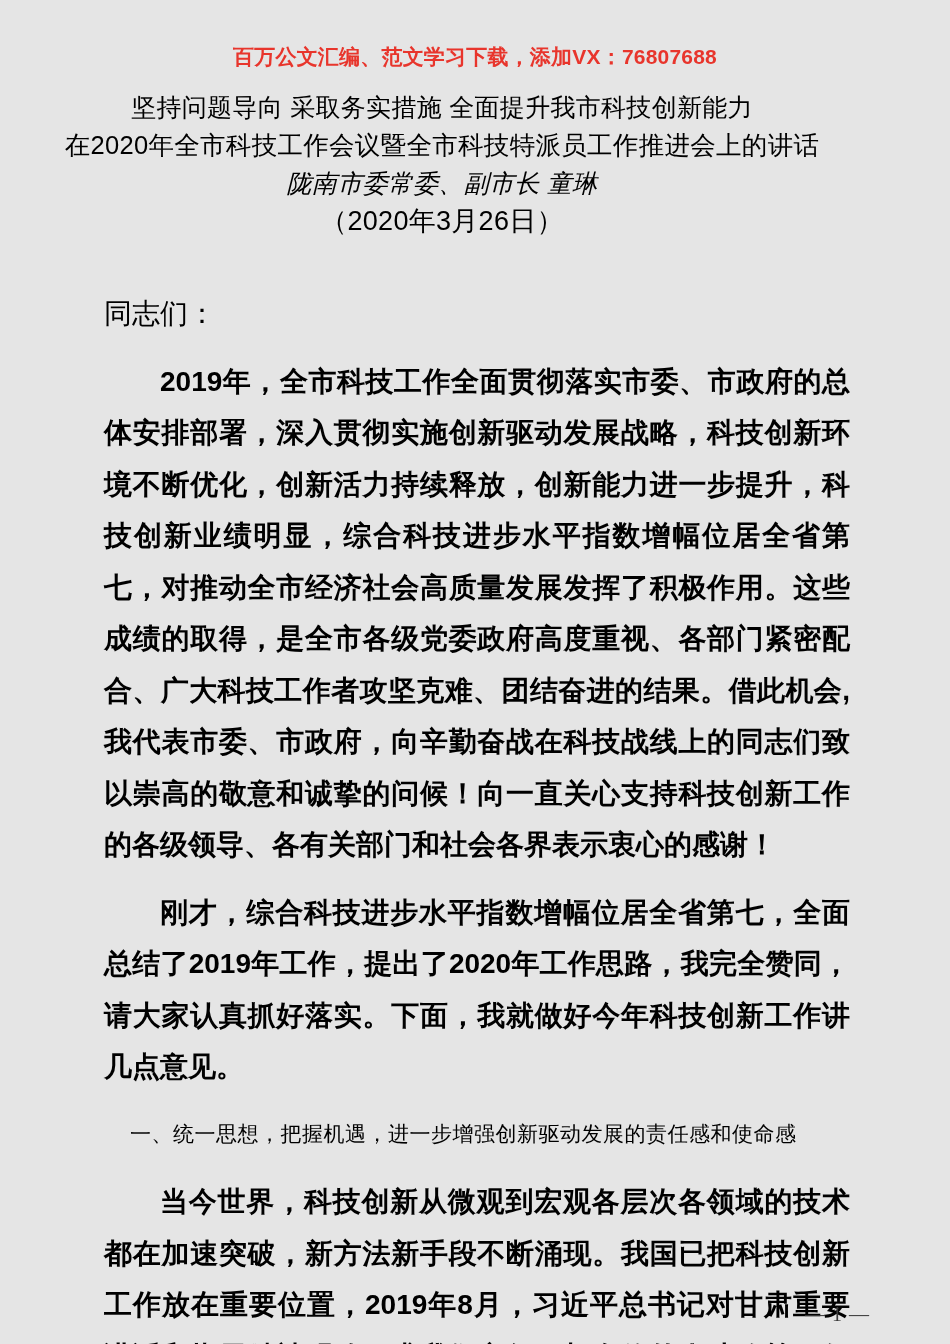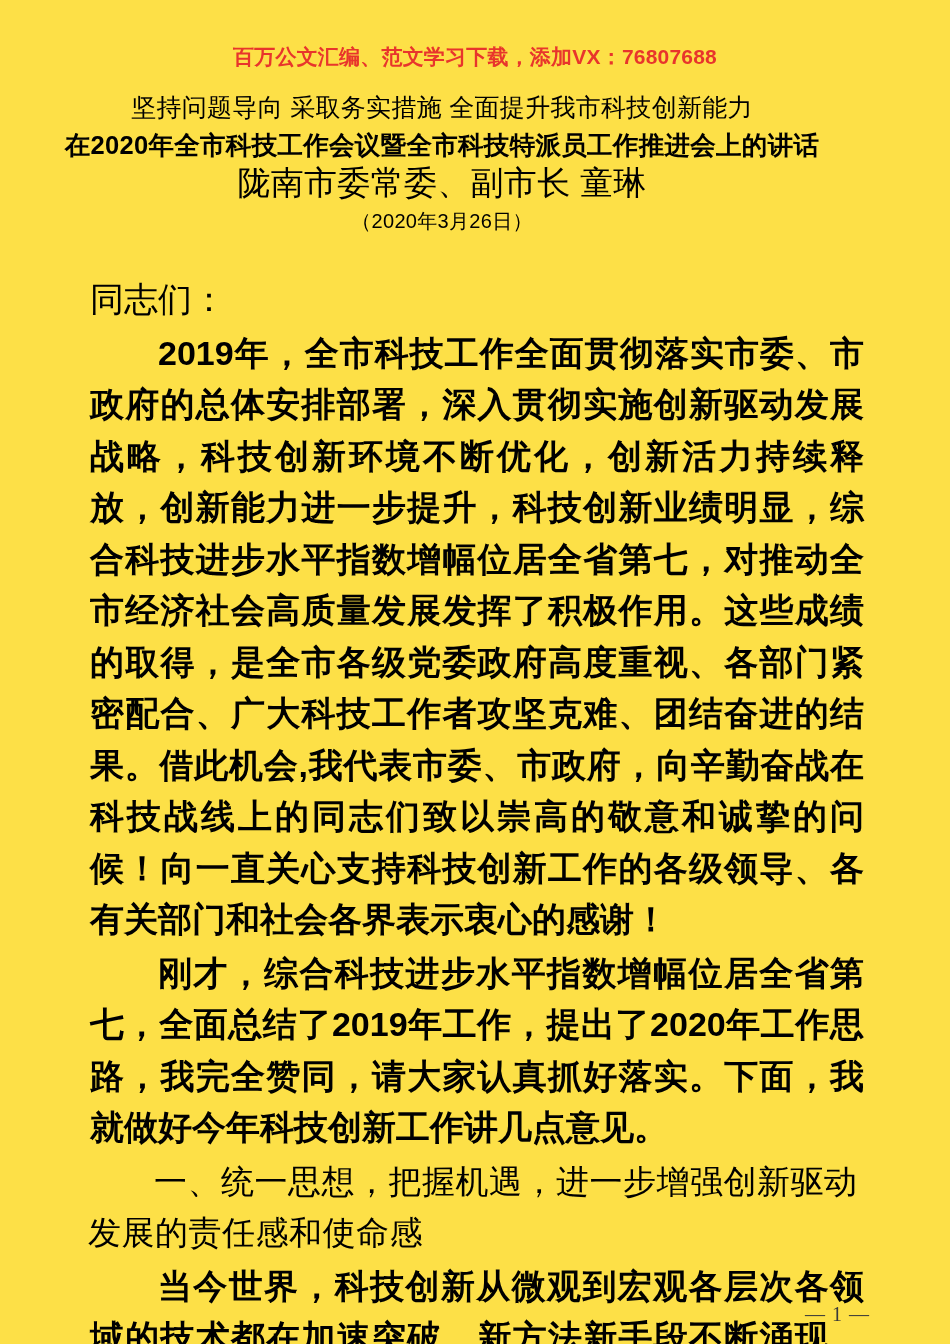--- a/index.html
+++ b/index.html
@@ -47,60 +47,60 @@
   }
   .title-line {
     font-size: 25px;
     line-height: 38px;
     font-weight: normal;
     white-space: nowrap;
     letter-spacing: 0.3px;
   }
   .title-line.t2 {
     font-size: 25.5px;
-    font-weight: bold;
   }
   .byline {
-    font-size: 33px;
+    font-size: 25px;
     line-height: 38px;
     white-space: nowrap;
     letter-spacing: 0.3px;
+    font-style: italic;
   }
   .dateline {
-    font-size: 20px;
+    font-size: 27px;
     line-height: 38px;
     white-space: nowrap;
     letter-spacing: 0.3px;
   }
 
   
   .body-text {
     position: absolute;
     top: 272px;
     left: 88px;
     width: 778px;
   }
   .para {
-    font-size: 34px;
+    font-size: 28px;
     line-height: 51.5px;
     text-align: justify;
     text-justify: inter-ideograph;
-    margin: 2px;
+    margin: 16px;
     letter-spacing: 0px;
     word-break: break-all;
   }
   .para.indent {
     text-indent: 2em;
     font-weight: bold;
   }
   .para.salutation {
     text-indent: 0;
   }
   .heading {
-    font-size: 33px;
+    font-size: 21px;
     line-height: 51.5px;
     margin: 0;
     text-indent: 2em;
     letter-spacing: 0.5px;
     text-align: left;
     font-family: "DejaVu Sans", "Liberation Sans", sans-serif;
   }
 
   
   .footer {
@@ -115,21 +115,21 @@
   .page-number {
     font-size: 20px;
     color: #3a3a3a;
     font-family: "Liberation Serif", "DejaVu Serif", serif;
     letter-spacing: 1px;
   }
 </style>
 </head>
 <body>
 
-<div class="page" style="background: #fde047; color: rgb(0, 0, 0);">
+<div class="page" style="background: #e5e5e5; color: rgb(0, 0, 0);">
 
   <div class="promo-banner" style="color: rgb(232, 53, 44);">百万公文汇编、范文学习下载，添加VX：76807688</div>
 
   <div class="title-block">
     <div class="title-line t1">坚持问题导向  采取务实措施  全面提升我市科技创新能力</div>
     <div class="title-line t2">在2020年全市科技工作会议暨全市科技特派员工作推进会上的讲话</div>
     <div class="byline">陇南市委常委、副市长  童琳</div>
     <div class="dateline">（2020年3月26日）</div>
   </div>
 

